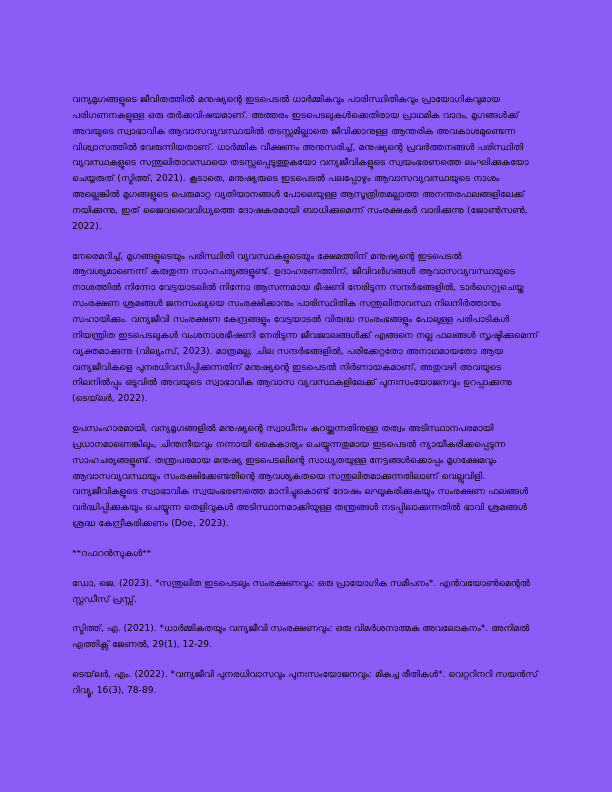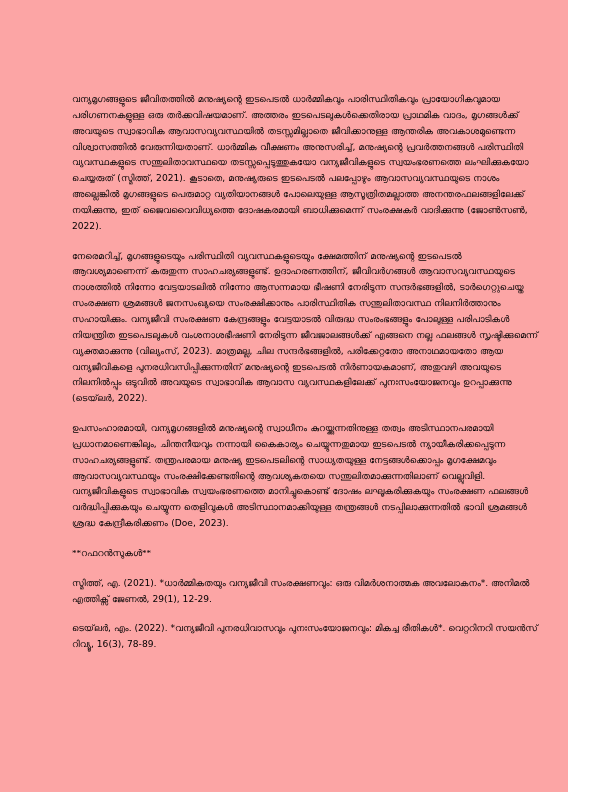--- a/index.html
+++ b/index.html
@@ -5,23 +5,23 @@
   html, body {
     margin: 0;
     padding: 0;
     background: #ffffff;
   }
   body {
     font-family: "DejaVu Sans", sans-serif;
   }
   .page {
     position: relative;
-    width: 568px;
+    width: 612px;
     height: 792px;
-    background: #fca5a5;
+    background: #8b5cf6;
     box-sizing: border-box;
     overflow: hidden;
   }
   .content {
     position: absolute;
     left: 72px;
     top: 92px;
     width: 468px;
   }
   .para {
@@ -61,20 +61,21 @@
   <div class="content">
 
     <p class="para">വന്യമൃഗങ്ങളുടെ ജീവിതത്തിൽ മനുഷ്യന്റെ ഇടപെടൽ ധാർമ്മികവും പാരിസ്ഥിതികവും പ്രായോഗികവുമായ പരിഗണനകളുള്ള ഒരു തർക്കവിഷയമാണ്. അത്തരം ഇടപെടലുകൾക്കെതിരായ പ്രാഥമിക വാദം, മൃഗങ്ങൾക്ക് അവയുടെ സ്വാഭാവിക ആവാസവ്യവസ്ഥയിൽ തടസ്സമില്ലാതെ ജീവിക്കാനുള്ള ആന്തരിക അവകാശമുണ്ടെന്ന വിശ്വാസത്തിൽ വേരുന്നിയതാണ്. ധാർമ്മിക വീക്ഷണം അനുസരിച്ച്, മനുഷ്യന്റെ പ്രവർത്തനങ്ങൾ പരിസ്ഥിതി വ്യവസ്ഥകളുടെ സന്തുലിതാവസ്ഥയെ തടസ്സപ്പെടുത്തുകയോ വന്യജീവികളുടെ സ്വയംഭരണത്തെ ലംഘിക്കുകയോ ചെയ്യരുത് (സ്മിത്ത്, 2021). കൂടാതെ, മനുഷ്യരുടെ ഇടപെടൽ പലപ്പോഴും ആവാസവ്യവസ്ഥയുടെ നാശം അല്ലെങ്കിൽ മൃഗങ്ങളുടെ പെരുമാറ്റ വ്യതിയാനങ്ങൾ പോലെയുള്ള ആസൂത്രിതമല്ലാത്ത അനന്തരഫലങ്ങളിലേക്ക് നയിക്കുന്നു, ഇത് ജൈവവൈവിധ്യത്തെ ദോഷകരമായി ബാധിക്കുമെന്ന് സംരക്ഷകർ വാദിക്കുന്നു (ജോൺസൺ, 2022).</p>
 
     <p class="para">നേരെമറിച്ച്, മൃഗങ്ങളുടെയും പരിസ്ഥിതി വ്യവസ്ഥകളുടെയും ക്ഷേമത്തിന് മനുഷ്യന്റെ ഇടപെടൽ ആവശ്യമാണെന്ന് കരുതുന്ന സാഹചര്യങ്ങളുണ്ട്. ഉദാഹരണത്തിന്, ജീവിവർഗങ്ങൾ ആവാസവ്യവസ്ഥയുടെ നാശത്തിൽ നിന്നോ വേട്ടയാടലിൽ നിന്നോ ആസന്നമായ ഭീഷണി നേരിടുന്ന സന്ദർഭങ്ങളിൽ, ടാർഗെറ്റുചെയ്ത സംരക്ഷണ ശ്രമങ്ങൾ ജനസംഖ്യയെ സംരക്ഷിക്കാനും പാരിസ്ഥിതിക സന്തുലിതാവസ്ഥ നിലനിർത്താനും സഹായിക്കും. വന്യജീവി സംരക്ഷണ കേന്ദ്രങ്ങളും വേട്ടയാടൽ വിരുദ്ധ സംരംഭങ്ങളും പോലുള്ള പരിപാടികൾ നിയന്ത്രിത ഇടപെടലുകൾ വംശനാശഭീഷണി നേരിടുന്ന ജീവജാലങ്ങൾക്ക് എങ്ങനെ നല്ല ഫലങ്ങൾ സൃഷ്ടിക്കുമെന്ന് വ്യക്തമാക്കുന്നു (വില്യംസ്, 2023). മാത്രമല്ല, ചില സന്ദർഭങ്ങളിൽ, പരിക്കേറ്റതോ അനാഥമായതോ ആയ വന്യജീവികളെ പുനരധിവസിപ്പിക്കുന്നതിന് മനുഷ്യന്റെ ഇടപെടൽ നിർണായകമാണ്, അതുവഴി അവയുടെ നിലനിൽപ്പും ഒടുവിൽ അവയുടെ സ്വാഭാവിക ആവാസ വ്യവസ്ഥകളിലേക്ക് പുനഃസംയോജനവും ഉറപ്പാക്കുന്നു (ടെയ്‌ലർ, 2022).</p>
 
     <p class="para">ഉപസംഹാരമായി, വന്യമൃഗങ്ങളിൽ മനുഷ്യന്റെ സ്വാധീനം കുറയ്ക്കുന്നതിനുള്ള തത്വം അടിസ്ഥാനപരമായി പ്രധാനമാണെങ്കിലും, ചിന്തനീയവും നന്നായി കൈകാര്യം ചെയ്യുന്നതുമായ ഇടപെടൽ ന്യായീകരിക്കപ്പെടുന്ന സാഹചര്യങ്ങളുണ്ട്. തന്ത്രപരമായ മനുഷ്യ ഇടപെടലിന്റെ സാധ്യതയുള്ള നേട്ടങ്ങൾക്കൊപ്പം മൃഗക്ഷേമവും ആവാസവ്യവസ്ഥയും സംരക്ഷിക്കേണ്ടതിന്റെ ആവശ്യകതയെ സന്തുലിതമാക്കുന്നതിലാണ് വെല്ലുവിളി. വന്യജീവികളുടെ സ്വാഭാവിക സ്വയംഭരണത്തെ മാനിച്ചുകൊണ്ട് ദോഷം ലഘൂകരിക്കുകയും സംരക്ഷണ ഫലങ്ങൾ വർദ്ധിപ്പിക്കുകയും ചെയ്യുന്ന തെളിവുകൾ അടിസ്ഥാനമാക്കിയുള്ള തന്ത്രങ്ങൾ നടപ്പിലാക്കുന്നതിൽ ഭാവി ശ്രമങ്ങൾ ശ്രദ്ധ കേന്ദ്രീകരിക്കണം (Doe, 2023).</p>
 
     <p class="ref-heading">**റഫറൻസുകൾ**</p>
 
+    <p class="ref-entry">ഡോ, ജെ. (2023). *സന്തുലിത ഇടപെടലും സംരക്ഷണവും: ഒരു പ്രായോഗിക സമീപനം*. എൻവയോൺമെന്റൽ സ്റ്റഡീസ് പ്രസ്സ്.</p>
 
 
     <p class="ref-entry">സ്മിത്ത്, എ. (2021). *ധാർമ്മികതയും വന്യജീവി സംരക്ഷണവും: ഒരു വിമർശനാത്മക അവലോകനം*. അനിമൽ എത്തിക്സ് ജേണൽ, 29(1), 12-29.</p>
 
     <p class="ref-entry">ടെയ്‌ലർ, എം. (2022). *വന്യജീവി പുനരധിവാസവും പുനഃസംയോജനവും: മികച്ച രീതികൾ*. വെറ്ററിനറി സയൻസ് റിവ്യൂ, 16(3), 78-89.</p>
 
   </div>
 </div>
 
 </body></html>

